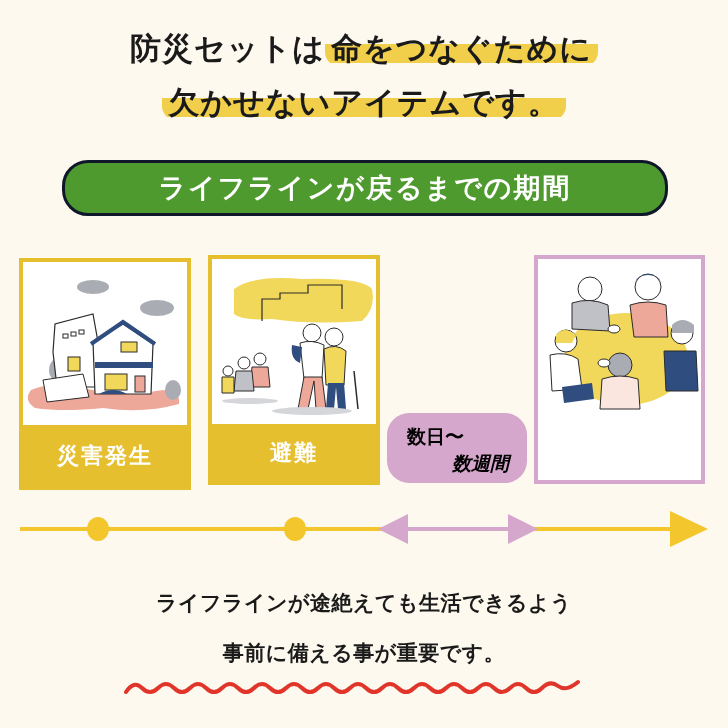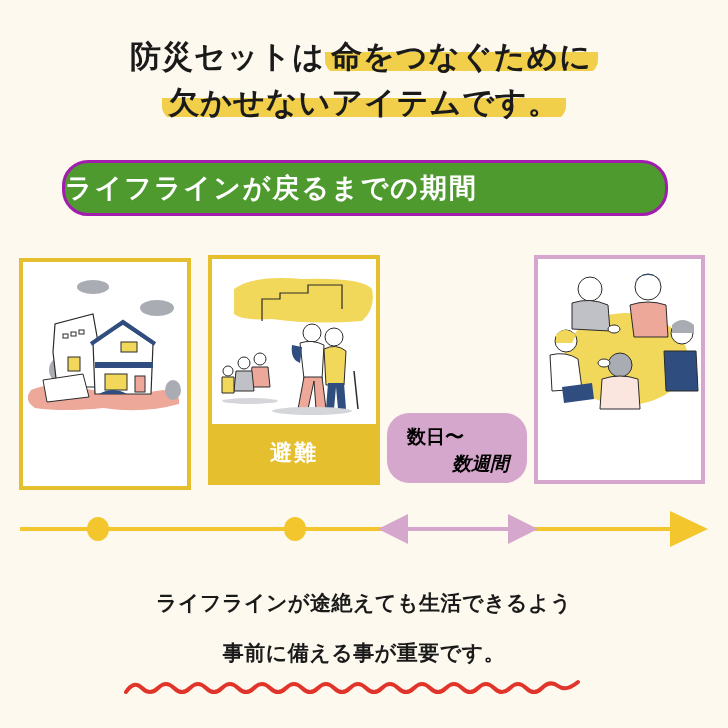--- a/index.html
+++ b/index.html
@@ -13,23 +13,23 @@
   .headline {
     left:0; width:728px; text-align:center;
     font-size:31px; font-weight:bold; letter-spacing:1px; line-height:40px;
   }
   .hl {
     background:linear-gradient(to bottom, transparent 38%, #f2cf4a 38%, #f2cf4a 92%, transparent 92%);
     border-radius:14px; padding:0 6px;
   }
   .pill-green {
     left:62px; top:160px; width:600px; height:50px;
-    background:#4f9a2f; border:3px solid #a21caf; border-radius:26px;
+    background:#4f9a2f; border:3px solid #0f172a; border-radius:26px;
     color:#fff; font-size:27px; font-weight:bold; letter-spacing:2px;
-    display:flex; align-items:center; justify-content:flex-start;
+    display:flex; align-items:center; justify-content:center;
   }
   .card {
     position:absolute; background:#fff; box-sizing:border-box;
     border:4px solid #e6bf2e;
   }
   .card .pic { position:absolute; left:0; top:0; right:0; }
   .card .label {
     position:absolute; left:0; right:0; bottom:0;
     background:#e6bf2e; color:#fff; font-weight:bold;
     display:flex; align-items:center; justify-content:center; text-align:center;
@@ -45,21 +45,21 @@
   .pill-purple .l1 { position:absolute; left:20px; top:10px; }
   .pill-purple .l2 { position:absolute; right:18px; top:37px;font-style:italic; }
   .bottom-text {
     left:0; width:728px; text-align:center;
     font-size:21px; font-weight:bold; line-height:38px; letter-spacing:0.5px;
   }
 </style>
 </head>
 <body>
 
-<div class="abs headline" style="top:36px;">
+<div class="abs headline" style="top:28px;">
   <span>防災セットは</span><span class="hl">命をつなぐために</span>
 </div>
 <div class="abs headline" style="top:82px;">
   <span class="hl">欠かせないアイテムです。</span>
 </div>
 
 <div class="abs pill-green">
   <span>ライフラインが戻るまでの期間</span>
 </div>
 
@@ -78,20 +78,23 @@
       <rect x="45" y="95" width="12" height="14" fill="#f2d85a" stroke="#2b2b2b"></rect>
       <path d="M70 80 L100 62 L130 82 L128 132 L72 132Z" fill="#fff" stroke="#2b2b2b" stroke-width="1.2"></path>
       <path d="M68 82 L100 60 L132 82" fill="none" stroke="#2f4d7e" stroke-width="4"></path>
       <rect x="72" y="100" width="58" height="6" fill="#2f4d7e"></rect>
       <rect x="98" y="80" width="16" height="10" fill="#f2d85a" stroke="#2b2b2b"></rect>
       <rect x="82" y="112" width="22" height="16" fill="#f2d85a" stroke="#2b2b2b"></rect>
       <rect x="112" y="114" width="10" height="16" fill="#eea89a" stroke="#2b2b2b"></rect>
       <path d="M76 132 Q90 124 104 132 Z" fill="#2f4d7e"></path>
       <path d="M20 118 L60 112 L66 135 L24 140Z" fill="#fff" stroke="#2b2b2b"></path>
     </svg>
+  </div>
+  <div class="label" style="height:61px;">
+    <span>災害発生</span>
   </div>
 </div>
 
 <div class="card" style="left:208px; top:255px; width:172px; height:230px;">
   <div class="pic" style="height:165px;">
     <svg width="164" height="165" viewBox="0 0 164 165">
       <path d="M22 30 Q40 16 90 20 Q150 18 160 30 Q164 50 150 62 Q100 66 60 60 Q30 62 22 55Z" fill="#f2d85a"></path>
       <path d="M50 62 L50 40 L68 40 L68 34 L96 34 L96 26 L130 26 L130 50" fill="none" stroke="#2b2b2b" stroke-width="1.2"></path>
       <circle cx="100" cy="74" r="9" fill="#fff" stroke="#2b2b2b"></circle>
       <path d="M88 84 Q100 80 112 86 L110 120 L92 120Z" fill="#fff" stroke="#2b2b2b"></path>

